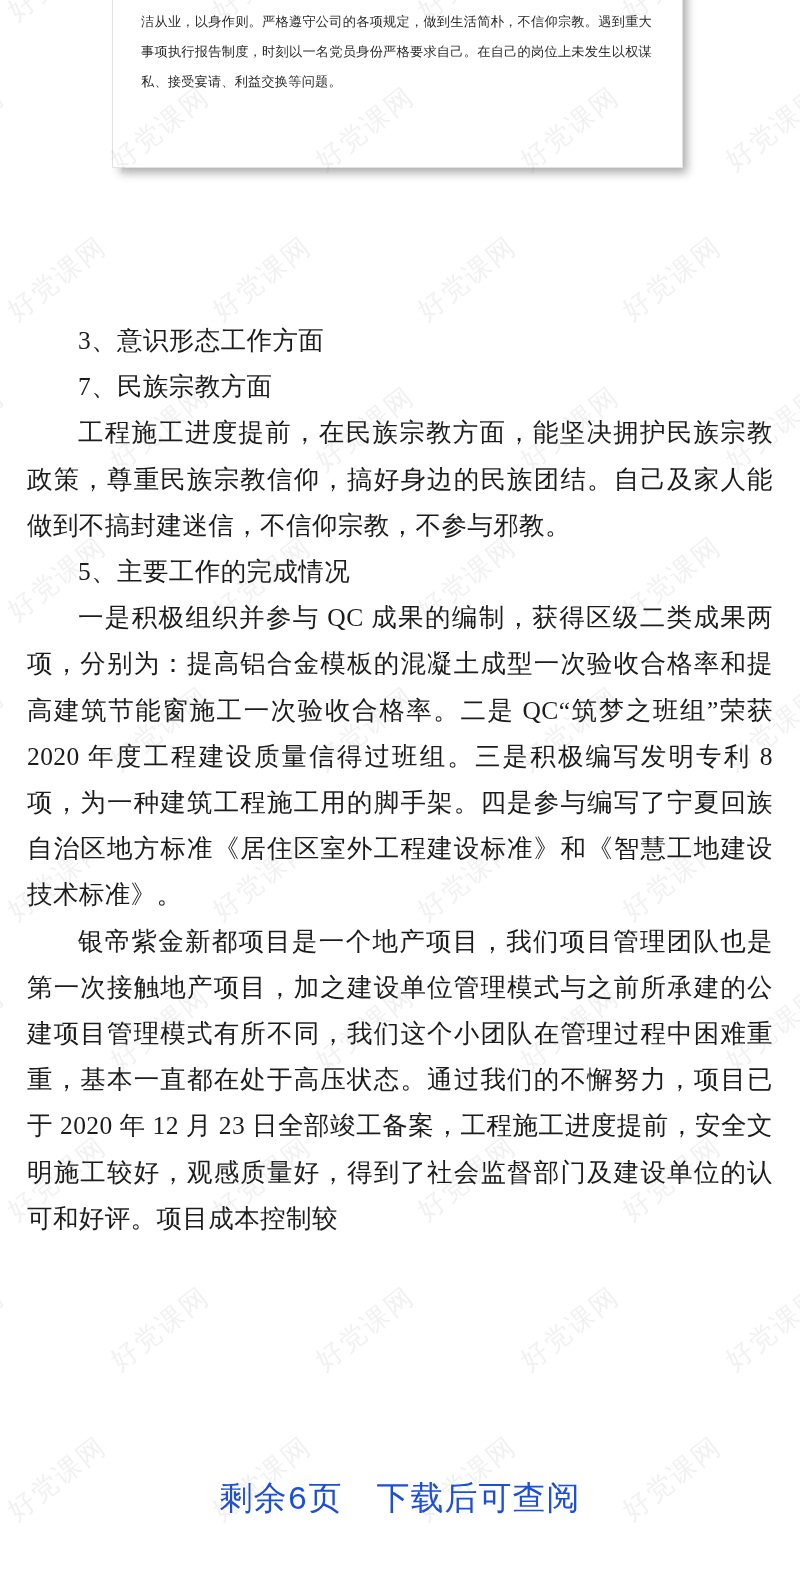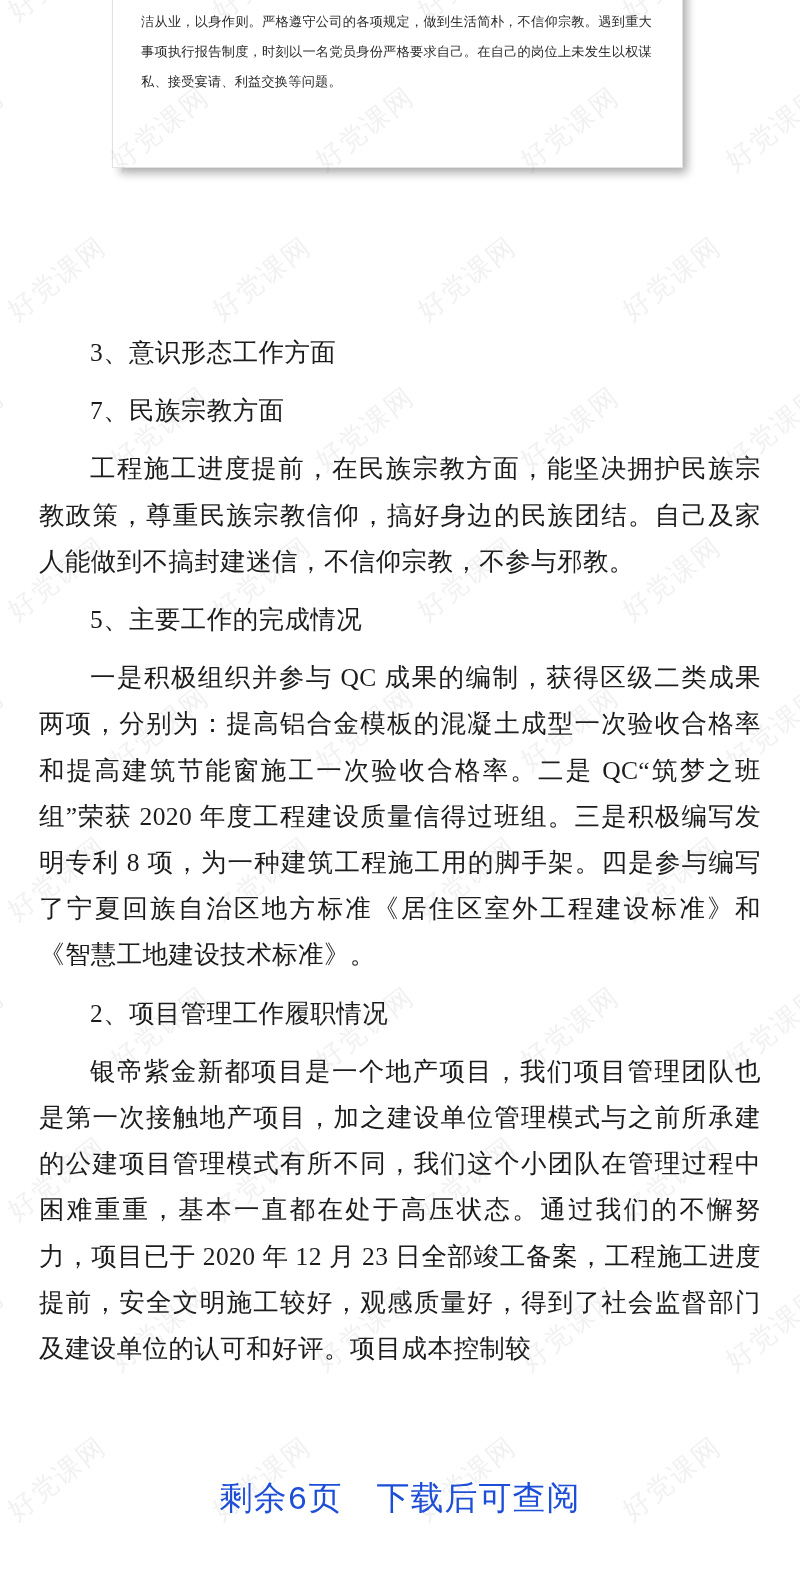--- a/index.html
+++ b/index.html
@@ -67,21 +67,21 @@
 
   
   #doc-body {
     position: absolute;
     left: 27px;
     top: 318px;
     width: 746px;
     z-index: 3;
   }
   #doc-body p {
-    margin: 12px;
+    margin: 0;
     font-size: 25.5px;
     line-height: 46.2px;
     color: #1c1c1c;
     text-align: justify;
     text-justify: inter-character;
     letter-spacing: 0.4px;
   }
   #doc-body p.indent { text-indent: 2em; }
   #doc-body p.heading { text-indent: 2em; }
 
@@ -164,19 +164,18 @@
     </div>
   </div>
 </div>
 
 <div id="doc-body">
   <p class="heading">3、意识形态工作方面</p>
   <p class="heading">7、民族宗教方面</p>
   <p class="indent">工程施工进度提前，在民族宗教方面，能坚决拥护民族宗教政策，尊重民族宗教信仰，搞好身边的民族团结。自己及家人能做到不搞封建迷信，不信仰宗教，不参与邪教。</p>
   <p class="heading">5、主要工作的完成情况</p>
   <p class="indent">一是积极组织并参与 QC 成果的编制，获得区级二类成果两项，分别为：提高铝合金模板的混凝土成型一次验收合格率和提高建筑节能窗施工一次验收合格率。二是 QC“筑梦之班组”荣获 2020 年度工程建设质量信得过班组。三是积极编写发明专利 8 项，为一种建筑工程施工用的脚手架。四是参与编写了宁夏回族自治区地方标准《居住区室外工程建设标准》和《智慧工地建设技术标准》。</p>
-  <p class="heading">2、项目管理工作履职情况</p>
   <p class="indent">银帝紫金新都项目是一个地产项目，我们项目管理团队也是第一次接触地产项目，加之建设单位管理模式与之前所承建的公建项目管理模式有所不同，我们这个小团队在管理过程中困难重重，基本一直都在处于高压状态。通过我们的不懈努力，项目已于 2020 年 12 月 23 日全部竣工备案，工程施工进度提前，安全文明施工较好，观感质量好，得到了社会监督部门及建设单位的认可和好评。项目成本控制较</p>
 </div>
 
 <div id="paywall">
   <span id="paywall-text">剩余6页　下载后可查阅</span>
 </div>
 
 </body></html>

